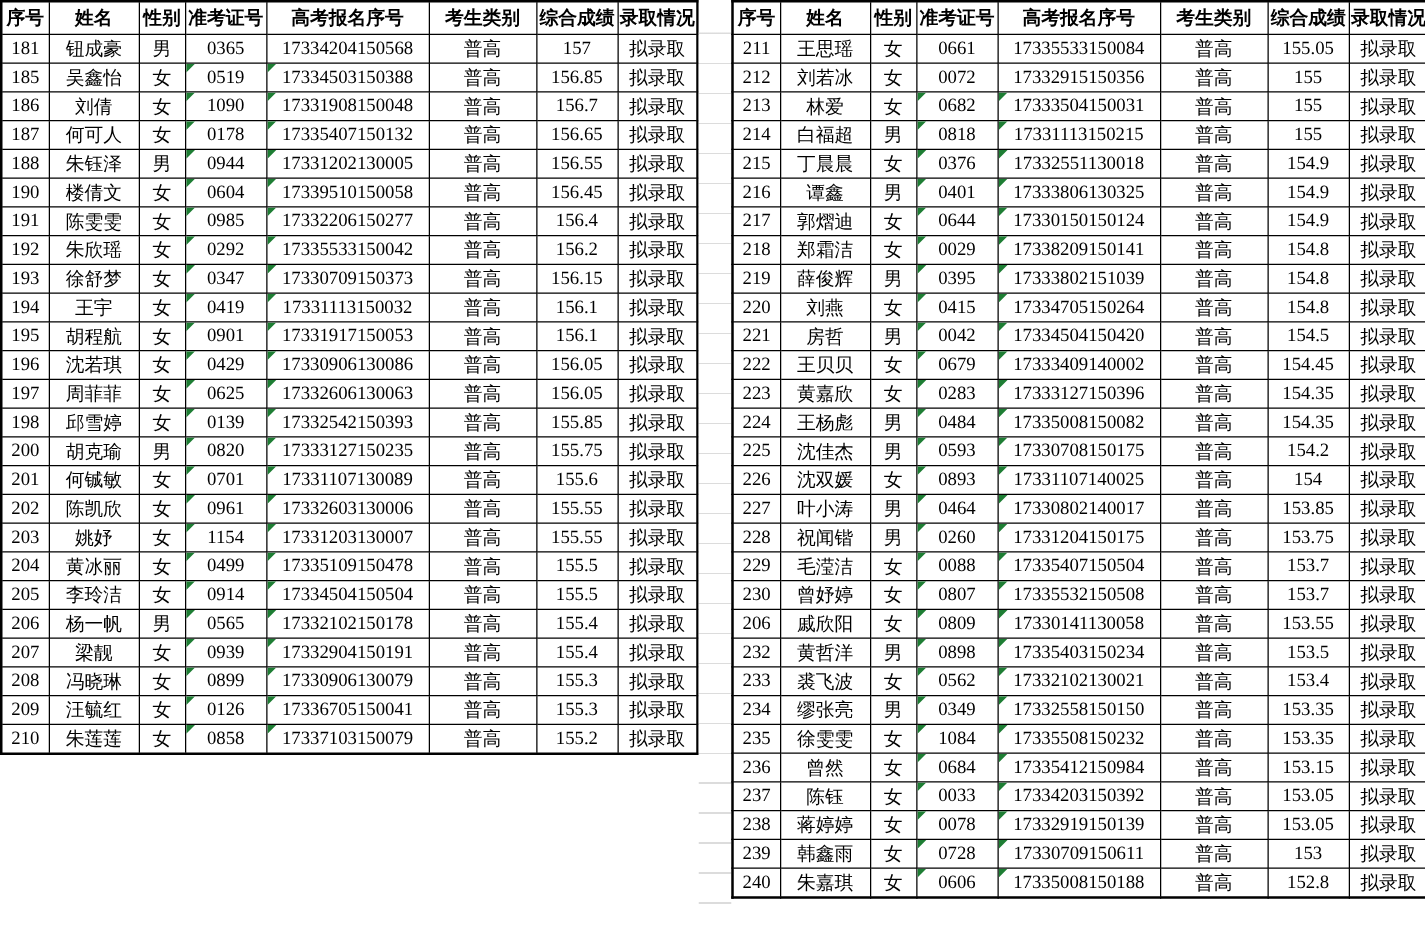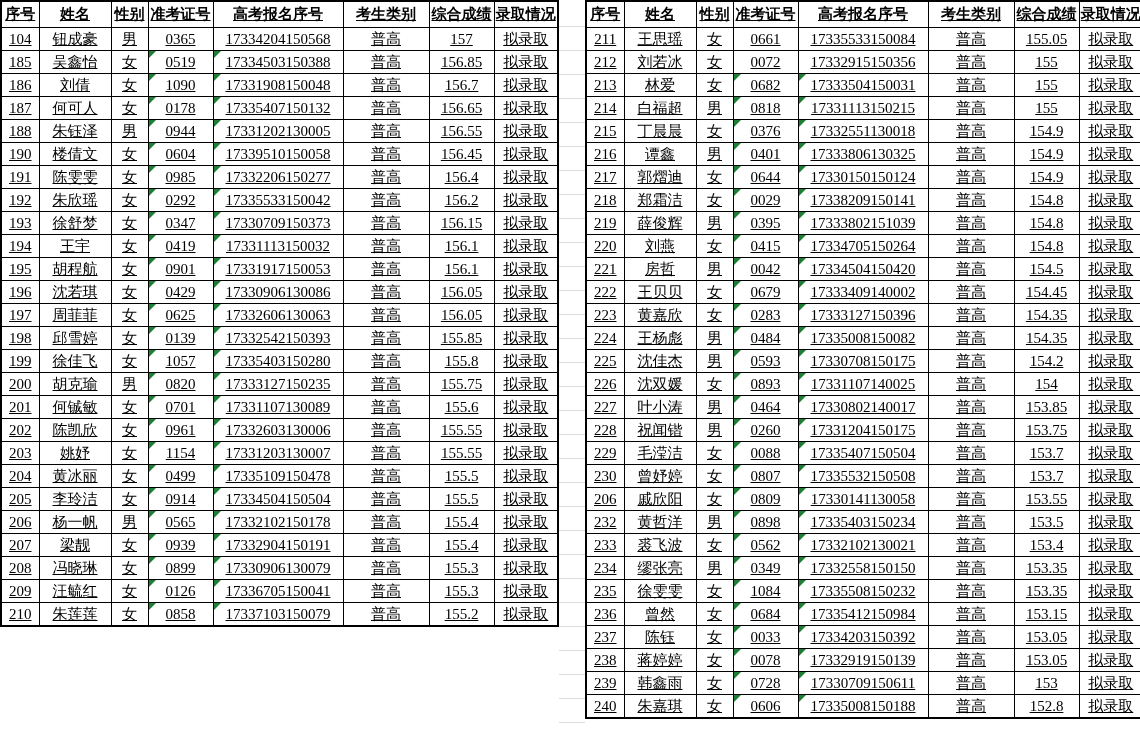--- a/index.html
+++ b/index.html
@@ -1,20 +1,20 @@
 <!DOCTYPE html>
 <html style="--flag: #1e7e34; --gapline: #dcdcdc;"><head>
 <meta charset="utf-8">
 <style>
   html,body{margin:0;padding:0;}
   body{
     width:1140px;height:745px;overflow:hidden;background:#ffffff;
     font-family:"Liberation Serif","DejaVu Serif",serif;
   }
-  .sheet{position:relative;display:flex;width:968px;height:745px;align-items:flex-start;text-decoration:underline;}
+  .sheet{position:relative;display:flex;width:968px;height:745px;align-items:flex-start;}
   table{border-collapse:collapse;table-layout:fixed;border:2px solid #000;flex:0 0 auto;}
   col.c-no{width:38px;} col.c-name{width:72px;} col.c-sex{width:37px;}
   col.c-ticket{width:65px;} col.c-reg{width:130px;} col.c-type{width:86px;}
   col.c-score{width:65px;} col.c-status{width:64px;}
   th,td{
     border:1px solid #000;padding:0;text-align:center;vertical-align:middle;
     white-space:nowrap;overflow:hidden;position:relative;
   }
   th{height:25px;font-size:15px;font-weight:bold;color:#000;}
   td{height:22px;font-size:15px;color:#000;}
@@ -57,21 +57,21 @@
         <th>性别</th>
         <th>准考证号</th>
         <th>高考报名序号</th>
         <th>考生类别</th>
         <th>综合成绩</th>
         <th>录取情况</th>
       </tr>
     </thead>
     <tbody>
         <tr>
-          <td>104</td>
+          <td>181</td>
           <td>钮成豪</td>
           <td>男</td>
           <td>0365</td>
           <td>17334204150568</td>
           <td>普高</td>
           <td>157</td>
           <td>拟录取</td>
         </tr>
         <tr>
           <td>185</td>
@@ -194,30 +194,20 @@
           <td>拟录取</td>
         </tr>
         <tr>
           <td>198</td>
           <td>邱雪婷</td>
           <td>女</td>
           <td><i class="tri"></i>0139</td>
           <td><i class="tri"></i>17332542150393</td>
           <td>普高</td>
           <td>155.85</td>
-          <td>拟录取</td>
-        </tr>
-        <tr>
-          <td>199</td>
-          <td>徐佳飞</td>
-          <td>女</td>
-          <td><i class="tri"></i>1057</td>
-          <td><i class="tri"></i>17335403150280</td>
-          <td>普高</td>
-          <td>155.8</td>
           <td>拟录取</td>
         </tr>
         <tr>
           <td>200</td>
           <td>胡克瑜</td>
           <td>男</td>
           <td><i class="tri"></i>0820</td>
           <td><i class="tri"></i>17333127150235</td>
           <td>普高</td>
           <td>155.75</td>

